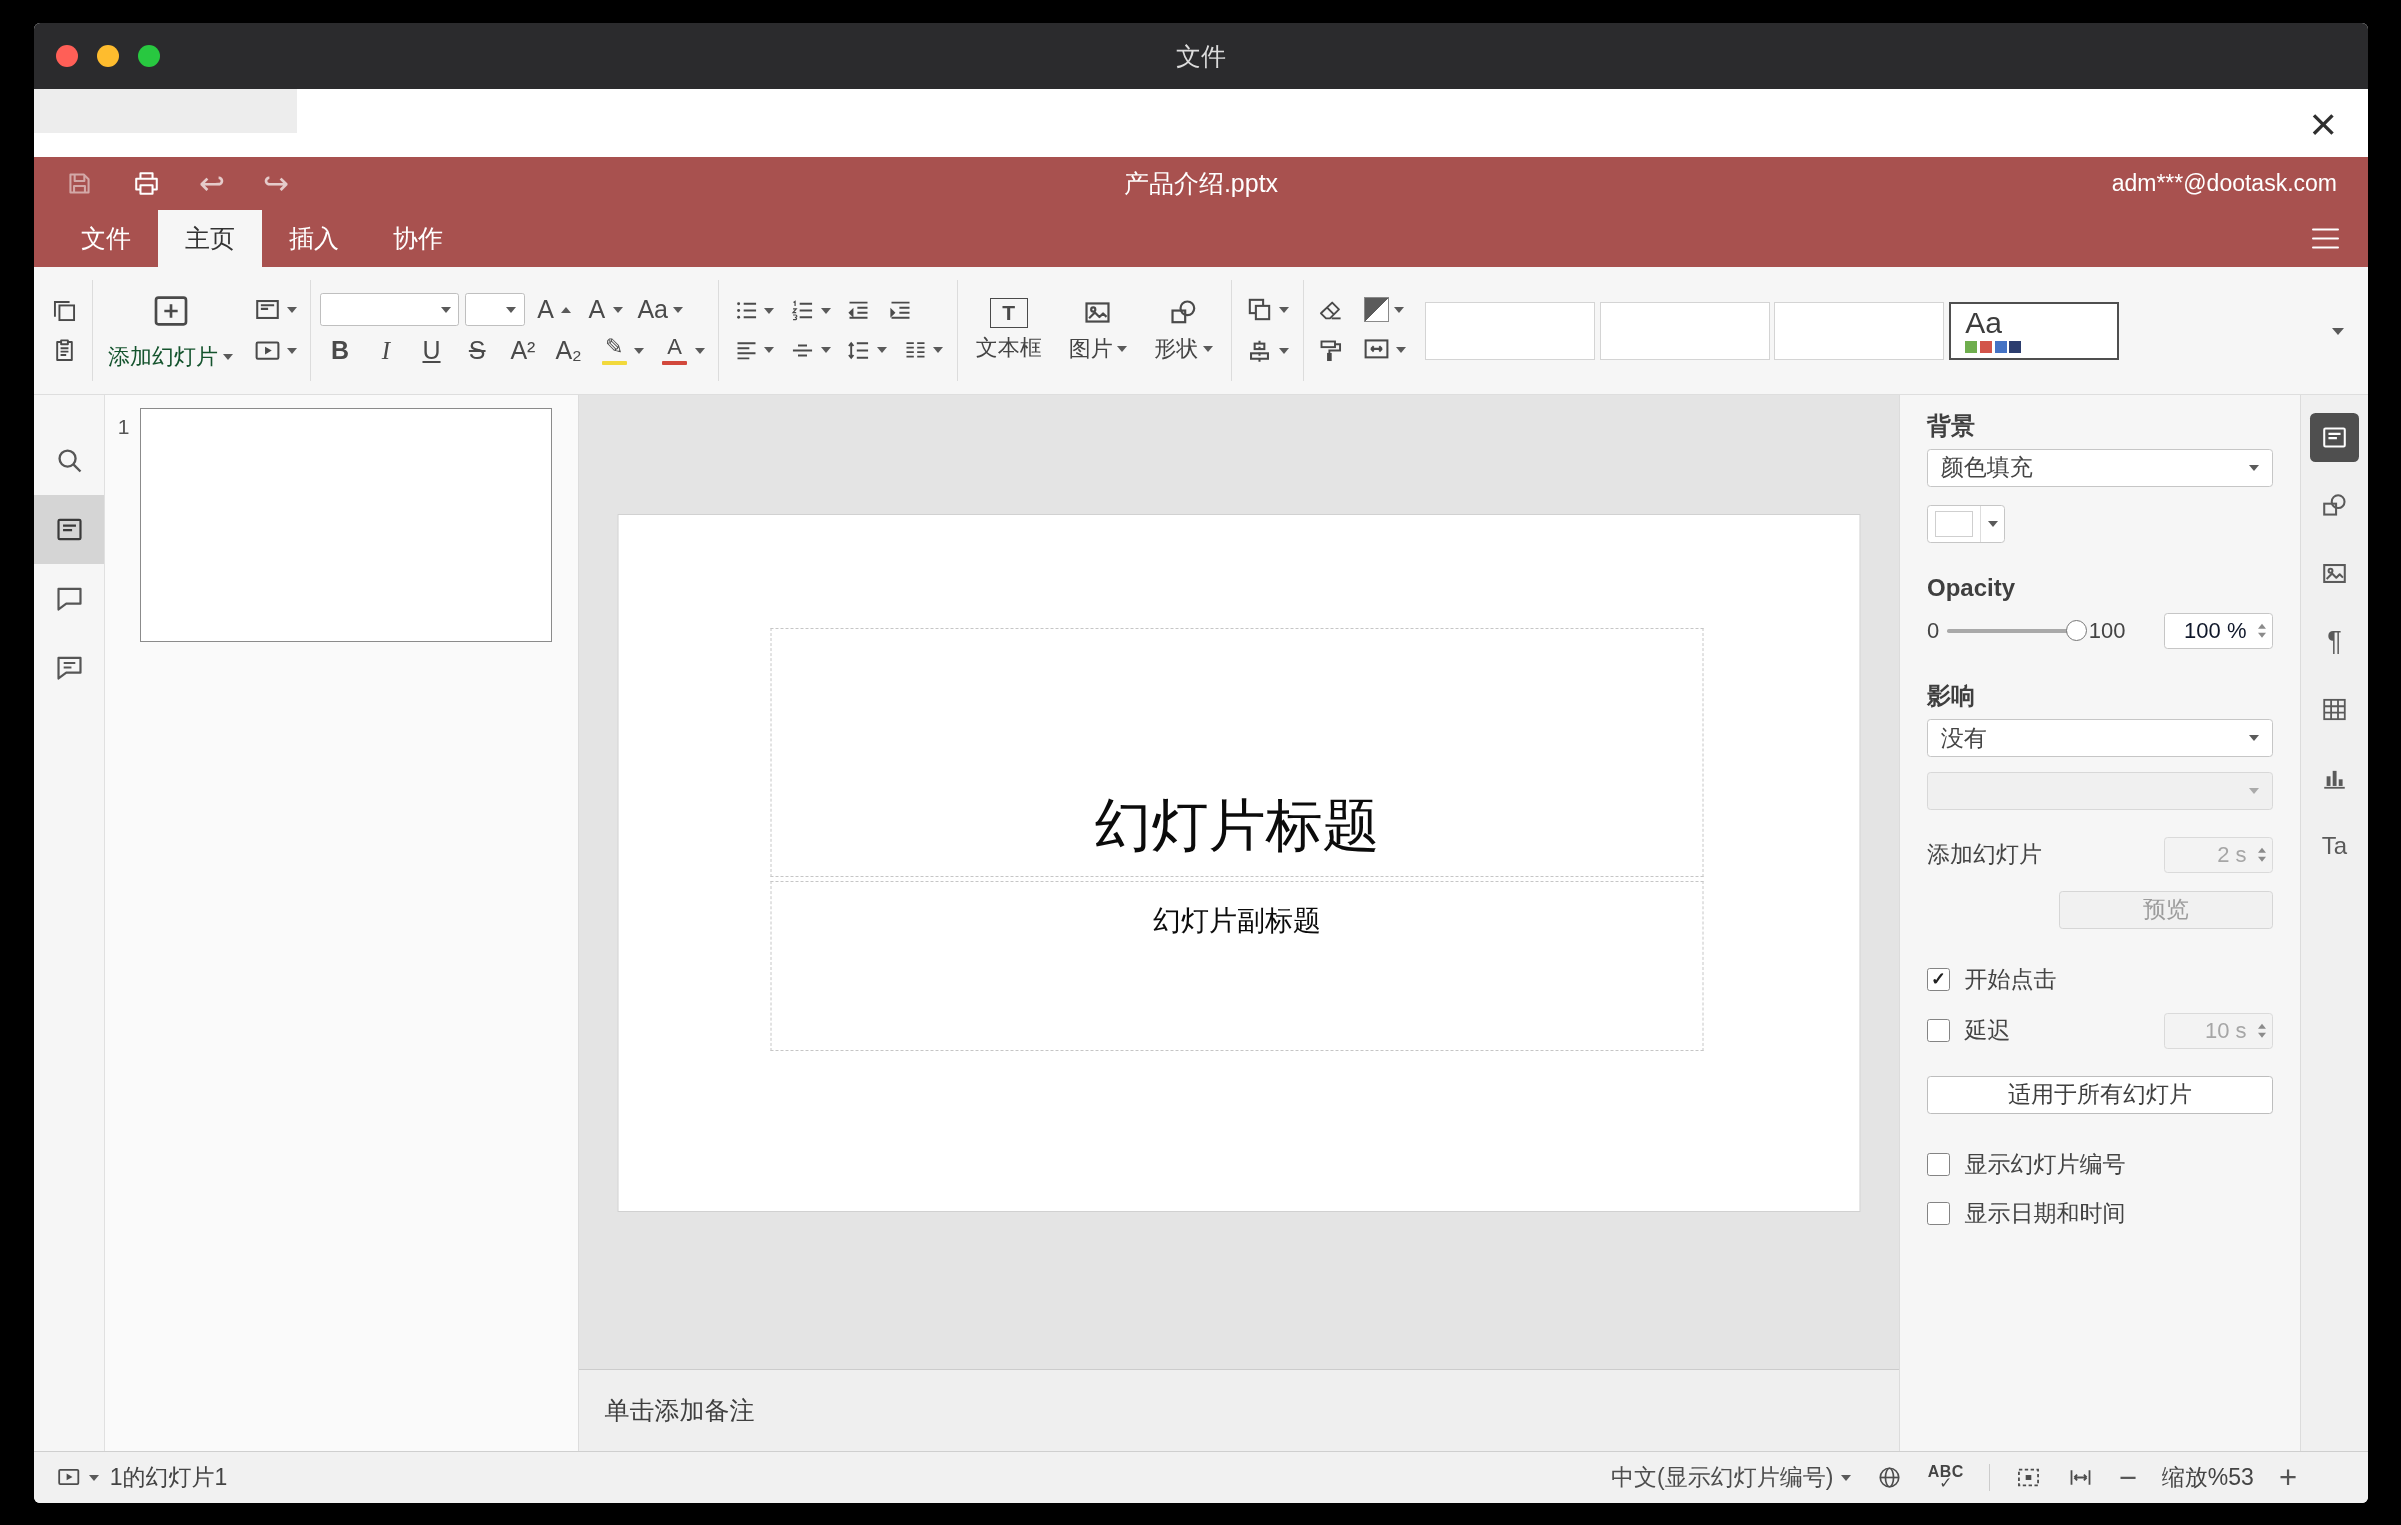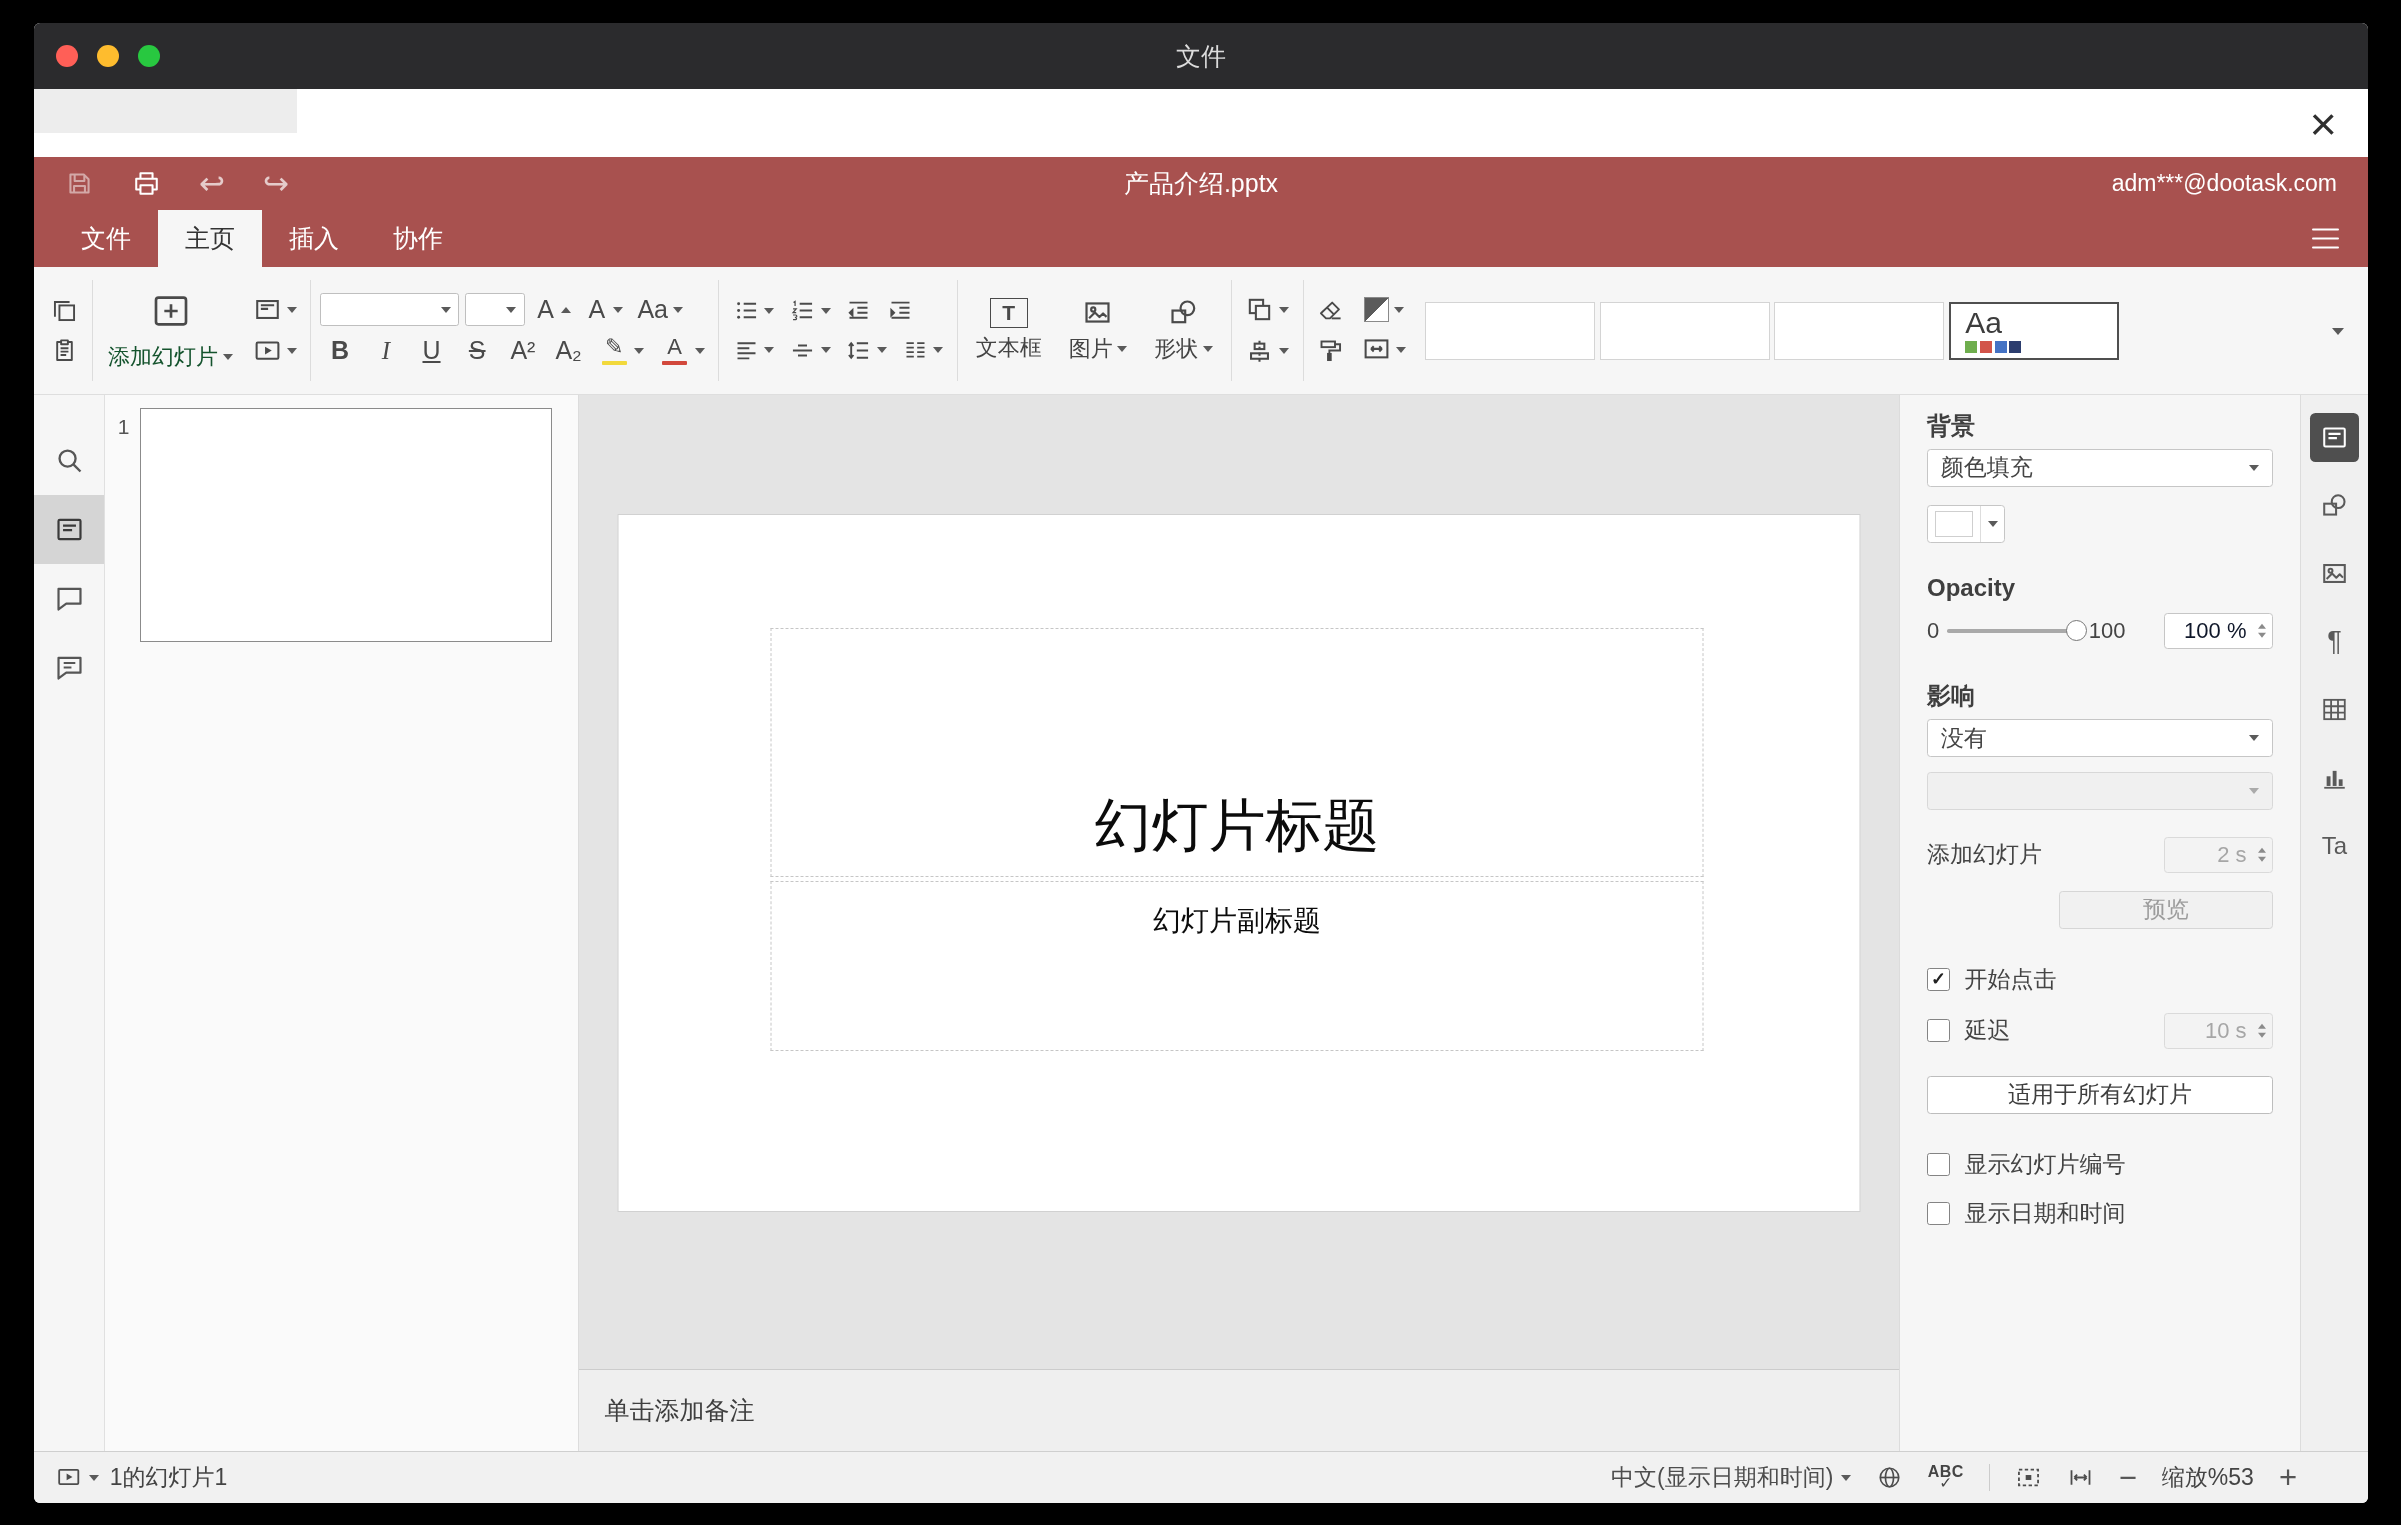--- a/index.html
+++ b/index.html
@@ -738,21 +738,21 @@
               <rect x="3" y="4.5" width="18" height="13.5" rx="1"></rect>
               <path d="M10 8l5.5 3.2L10 14.4z" fill="currentColor" stroke="none"></path>
             </g>
           </svg>
         <i class="chev"></i>
       </span>
       <span>1的幻灯片1</span>
     </div>
     <div class="sb-right">
       <span class="sb-item">
-        <span>中文(显示日期和时间)</span>
+        <span>中文(显示幻灯片编号)</span>
           <i class="chev"></i>
       </span>
       <span class="sb-item">
         <span>
           <svg width="27" height="27" viewBox="0 0 24 24">
               <g stroke="currentColor" stroke-width="1.5" fill="none">
                 <circle cx="12" cy="12" r="8.2"></circle>
                 <ellipse cx="12" cy="12" rx="3.6" ry="8.2"></ellipse>
                 <path d="M3.8 12h16.4"></path>
               </g>

